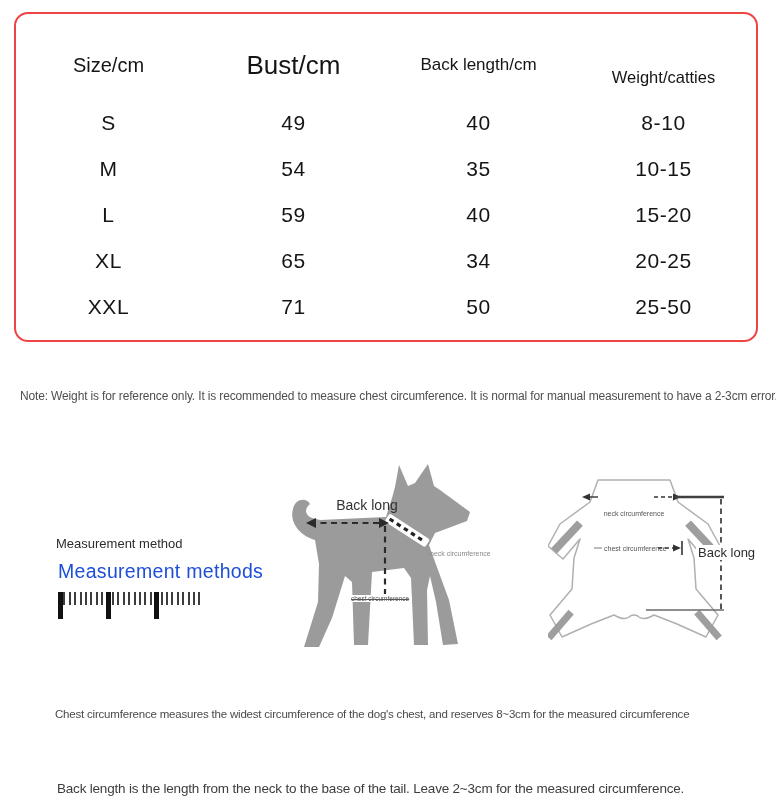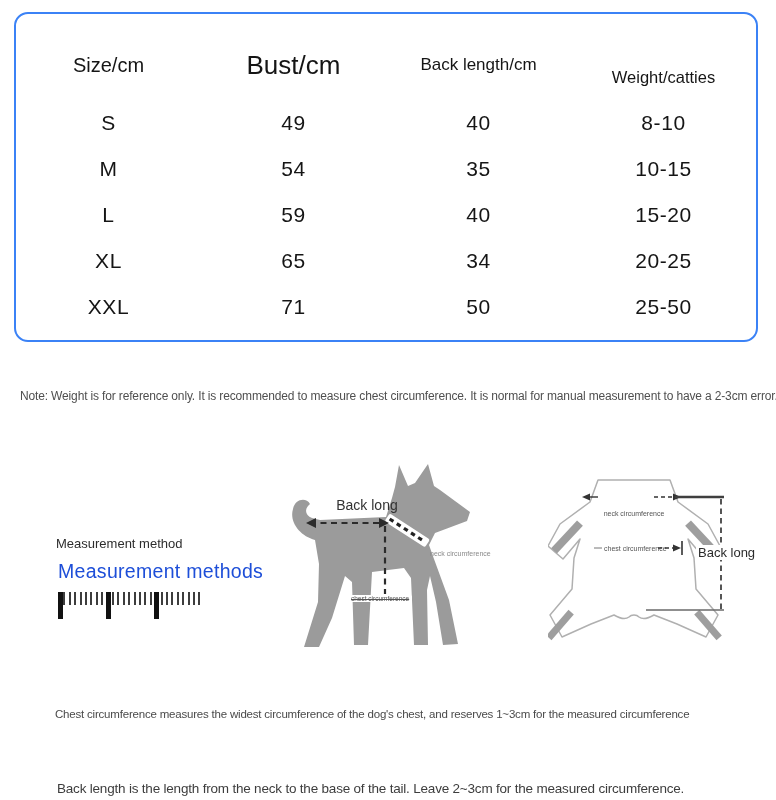--- a/index.html
+++ b/index.html
@@ -3,21 +3,21 @@
 <meta charset="utf-8">
 <style>
   html,body{margin:0;padding:0;background:#fff;}
   .page{
     position:relative;width:776px;height:800px;background:#ffffff;overflow:hidden;
     font-family:"Liberation Sans","DejaVu Sans",sans-serif;color:#1a1a1a;
   }
   
   .size-table{
     position:absolute;left:14px;top:12px;width:744px;height:330px;
-    border:2px solid #3b82f6;border-radius:14px;box-sizing:border-box;
+    border:2px solid #ef4444;border-radius:14px;box-sizing:border-box;
     display:grid;grid-template-columns:repeat(4,1fr);
     grid-template-rows:70px repeat(5,46px);
     align-items:center;justify-items:center;padding-top:16px;
   }
   .size-table .cell{white-space:nowrap;color:#151515;}
   .size-table .hdr{font-weight:500;}
   .hdr.c0{font-size:20px;}
   .hdr.c1{font-size:26px;}
   .hdr.c2{font-size:17px;}
   .hdr.c3{font-size:16.5px;margin-top:24px;}
@@ -159,16 +159,16 @@
     <text x="56" y="82.5" text-anchor="start" font-size="7" fill="#555">chest circumference</text>
     <line x1="110" y1="80" x2="125" y2="80" stroke="#333" stroke-width="1.6" stroke-dasharray="4 3"></line>
     <path d="M133,80 L125,76.5 L125,83.5 Z" fill="#333"></path>
     <line x1="134" y1="73" x2="134" y2="87" stroke="#333" stroke-width="1.6"></line>
     <line x1="127" y1="29" x2="176" y2="29" stroke="#3f3f3f" stroke-width="2.4"></line>
     <line x1="98" y1="142" x2="176" y2="142" stroke="#6a6a6a" stroke-width="1.6"></line>
     <line x1="173" y1="31" x2="173" y2="141" stroke="#444" stroke-width="1.8" stroke-dasharray="5.5 4"></line>
   </svg>
   <div class="garment-backlong-label">Back long</div>
 
-  <p class="instr i0">Chest circumference measures the widest circumference of the dog's chest, and reserves 1~3cm for the measured circumference</p>
+  <p class="instr i0">Chest circumference measures the widest circumference of the dog's chest, and reserves 8~3cm for the measured circumference</p>
   <p class="instr i1">Back length is the length from the neck to the base of the tail. Leave 2~3cm for the measured circumference.</p>
 
 </div>
 
 </body></html>

